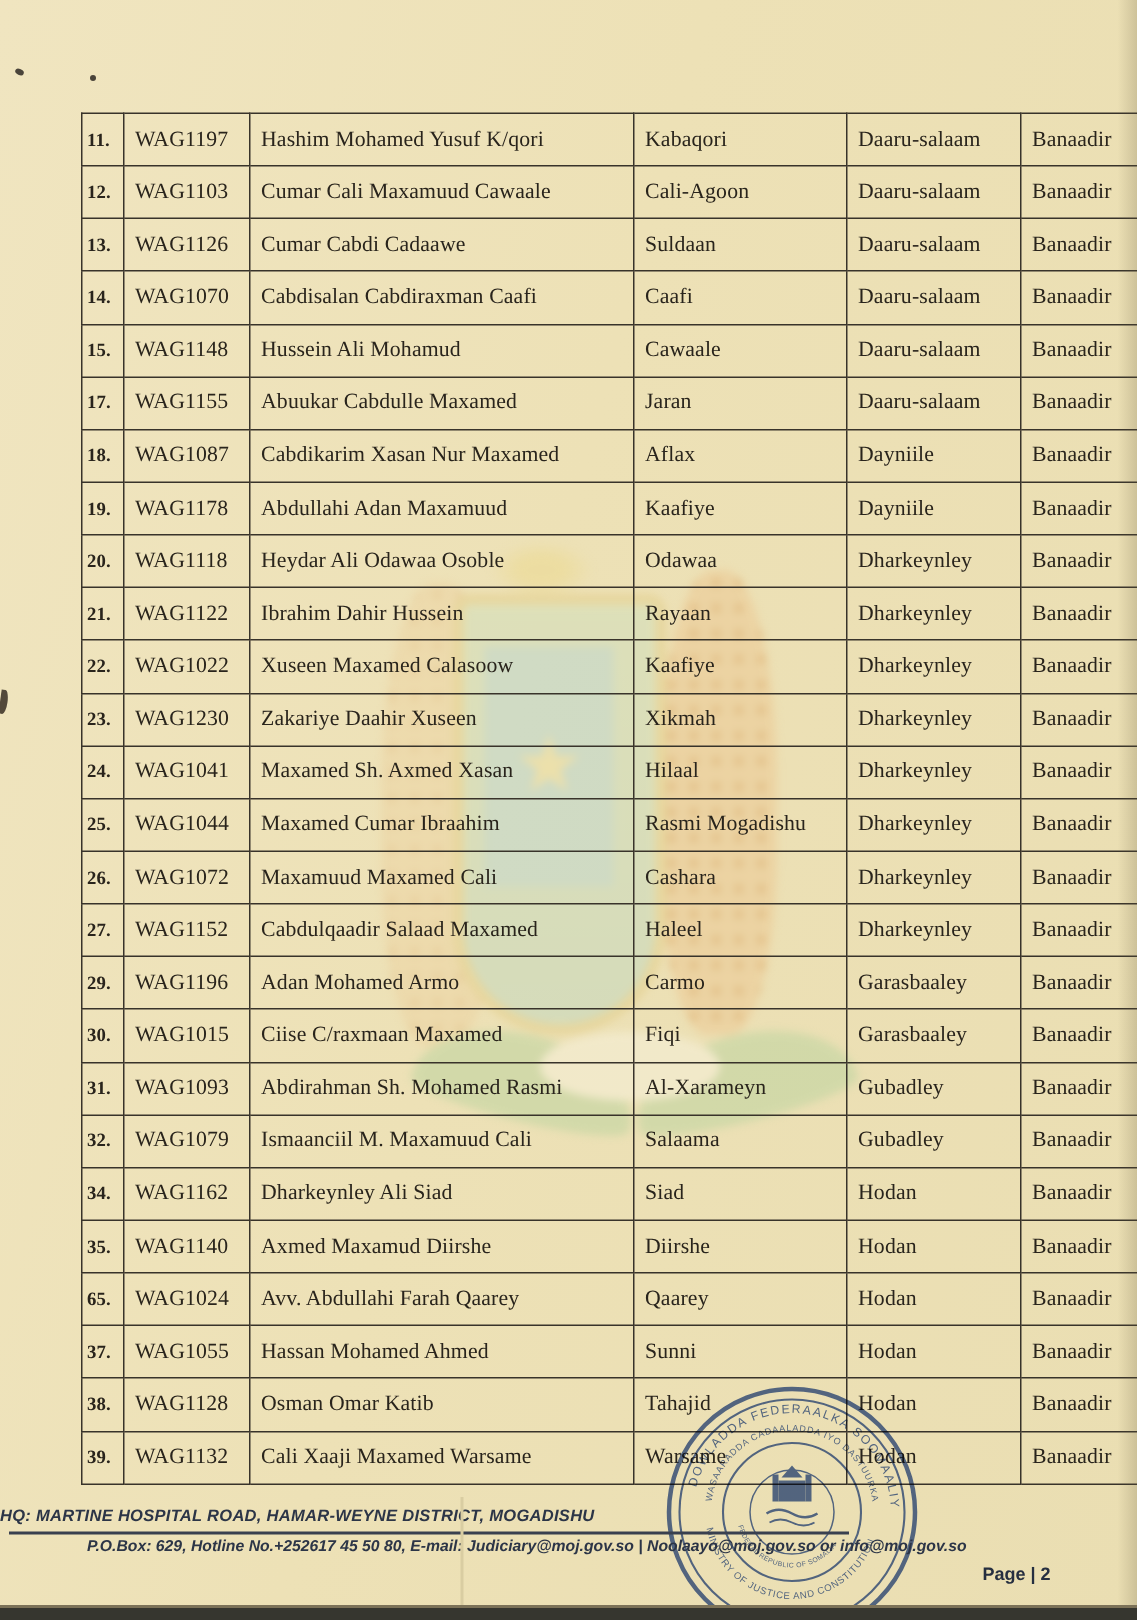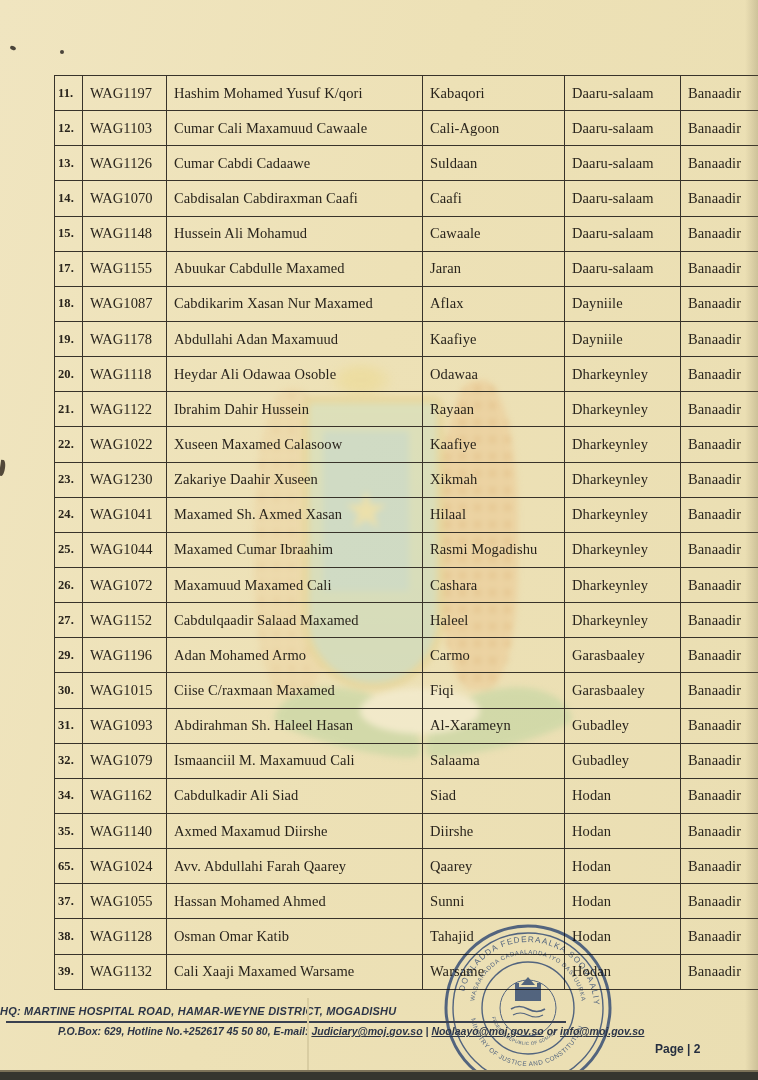--- a/index.html
+++ b/index.html
@@ -45,21 +45,21 @@
   .stamp{position:absolute;left:433px;top:913px;width:190px;height:190px;
     opacity:.8;mix-blend-mode:multiply;pointer-events:none;}
   
   .footer-hq{position:absolute;left:0;top:1005px;width:758px;
     font-family:"Liberation Sans",sans-serif;font-weight:bold;font-style:italic;
     font-size:11px;color:#2c3547;letter-spacing:.2px;}
   .footer-rule{position:absolute;left:6px;top:1021px;width:560px;height:2px;background:#39404f;}
   .footer-contact{position:absolute;left:58px;top:1025px;width:640px;
     font-family:"Liberation Sans",sans-serif;font-weight:bold;font-style:italic;
     font-size:10.5px;color:#2c3547;}
-  .footer-contact .lnk{text-decoration:underline;}
+  .footer-contact .lnk{}
   .page-num{position:absolute;left:655px;top:1042px;
     font-family:"Liberation Sans",sans-serif;font-weight:bold;font-size:12px;color:#262f40;text-align:right;}
   
   .speck{position:absolute;background:#4a443a;border-radius:50%;}
   .speck.s1{left:10px;top:46px;width:6px;height:4px;transform:rotate(25deg);}
   .speck.s2{left:60px;top:50px;width:4px;height:4px;}
   .margin-mark{position:absolute;left:0px;top:460px;width:5px;height:16px;background:#53493a;
     border-radius:0 60% 60% 0;transform:rotate(8deg);}
   .crease{position:absolute;left:307px;top:998px;width:2px;height:74px;background:#d9cda2;}
   .edge-right{position:absolute;right:0;top:0;bottom:0;width:13px;
@@ -236,37 +236,37 @@
           <td>30.</td>
           <td>WAG1015</td>
           <td>Ciise C/raxmaan Maxamed</td>
           <td>Fiqi</td>
           <td>Garasbaaley</td>
           <td>Banaadir</td>
         </tr>
         <tr>
           <td>31.</td>
           <td>WAG1093</td>
-          <td>Abdirahman Sh. Haleel Hasan</td>
+          <td>Abdirahman Sh. Mohamed Rasmi</td>
           <td>Al-Xarameyn</td>
           <td>Gubadley</td>
           <td>Banaadir</td>
         </tr>
         <tr>
           <td>32.</td>
           <td>WAG1079</td>
           <td>Ismaanciil M. Maxamuud Cali</td>
           <td>Salaama</td>
           <td>Gubadley</td>
           <td>Banaadir</td>
         </tr>
         <tr>
           <td>34.</td>
           <td>WAG1162</td>
-          <td>Cabdulkadir Ali Siad</td>
+          <td>Dharkeynley Ali Siad</td>
           <td>Siad</td>
           <td>Hodan</td>
           <td>Banaadir</td>
         </tr>
         <tr>
           <td>35.</td>
           <td>WAG1140</td>
           <td>Axmed Maxamud Diirshe</td>
           <td>Diirshe</td>
           <td>Hodan</td>

